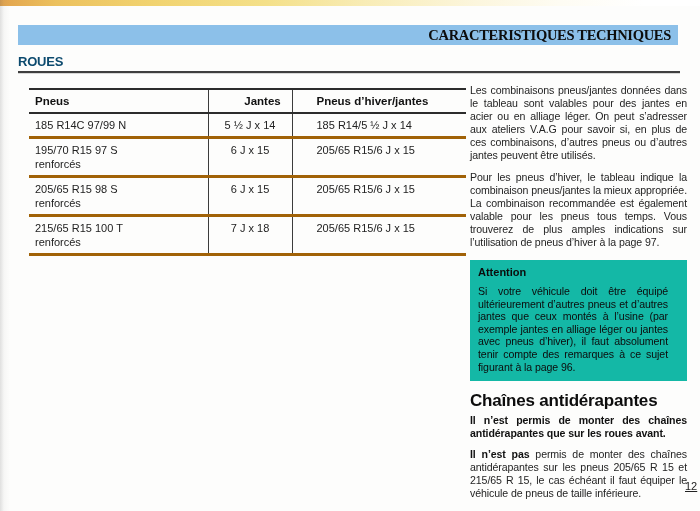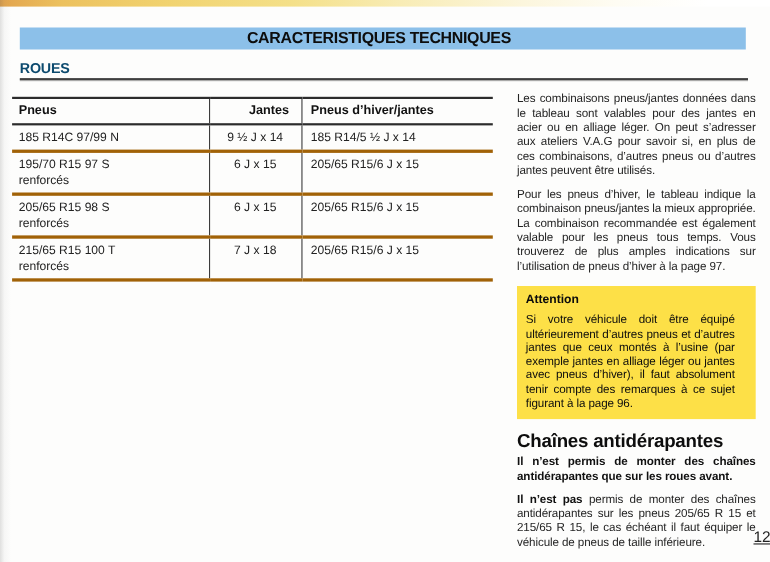--- a/index.html
+++ b/index.html
@@ -20,74 +20,75 @@
       #f8ecb5 52%, #fcf6dd 68%, #fefcf3 80%, #ffffff 92%);
   }
   .scan-edge-left {
     position: absolute; left: 0; top: 0; width: 10px; height: 511px;
     background: linear-gradient(90deg, rgba(90,90,90,0.18) 0, rgba(120,120,120,0.05) 4px, rgba(0,0,0,0) 10px);
   }
 
   .banner {
     position: absolute; left: 18px; top: 25px; width: 660px; height: 20px;
     background: #8cc0e9;
-    display: flex; align-items: center; justify-content: center;
+    display: flex; align-items: center; justify-content: flex-end;
     padding-right: 7px;
+    font-family: Liberation Serif, serif;
   }
   .banner-title {
     font-size: 14.5px; font-weight: bold; color: #0d0d0d;
     letter-spacing: -0.3px;
   }
 
   .section-title {
     position: absolute; left: 18px; top: 54px;
     font-size: 13px; font-weight: bold; color: #0c4a6e;
     letter-spacing: -0.2px;
   }
   .section-rule {
     position: absolute; left: 18px; top: 71px; width: 662px; height: 2px;
     background: #3f3f3f;
     box-shadow: 0 1px 0 rgba(0,0,0,0.15);
   }
 
   table.spec-table {
-    position: absolute; left: 11px; top: 88px; width: 437px;
+    position: absolute; left: 29px; top: 88px; width: 437px;
     border-collapse: collapse;
     font-size: 11px; line-height: 14px; color: #222;
   }
   .spec-table th, .spec-table td { border-bottom: 3px solid #a16207; }
   .spec-table thead th {
     border-top: 2px solid #2c2c2c;
     border-bottom: 2px solid #2c2c2c;
     font-size: 11.5px; font-weight: bold; color: #111;
     padding: 4px 0 4px 6px; text-align: left; height: 21px;
   }
   .spec-table th.c-jantes, .spec-table td.c-jantes {
     border-left: 1px solid #3c3c3c; border-right: 1px solid #3c3c3c;
     text-align: center;
     padding-left: 25px;
   }
   .spec-table td { padding: 4px 0 4px 6px; vertical-align: top; white-space: pre-line; }
   .spec-table td.c-jantes { padding-left: 0; padding-right: 0; }
-  .spec-table td.c-hiver, .spec-table th.c-hiver { padding-left: 8px; }
+  .spec-table td.c-hiver, .spec-table th.c-hiver { padding-left: 24px; }
   .spec-table tr.r1 td { height: 22px; }
   .spec-table tr.r2 td { height: 32px; }
   .col-pneus { width: 179px; }
   .col-jantes { width: 84px; }
   .col-hiver  { width: 174px; }
 
   .right-col {
     position: absolute; left: 470px; top: 84px; width: 217px;
     font-size: 10.6px; line-height: 13px; color: #242424;
   }
   .right-col p.body-para {
     text-align: justify; margin-bottom: 9px; letter-spacing: -0.1px;
   }
   .attention-box {
-    background: #fde047;
+    background: #14b8a6;
     margin: 11px 0 13px 0;
     padding: 6px 19px 8px 8px;
   }
   .attention-title {
     font-weight: bold; font-size: 11px; color: #0c0c0c; margin-bottom: 6px;
   }
   .attention-text {
     font-weight: normal; font-size: 10.6px; line-height: 12.6px;
     color: #0c0c0c; text-align: justify; letter-spacing: -0.1px;
   }
@@ -97,21 +98,21 @@
   }
   .chains-p1 {
     font-weight: bold; color: #111; text-align: justify;
     margin-bottom: 8px; letter-spacing: -0.1px;
   }
   .chains-p2 { text-align: justify; letter-spacing: -0.1px; }
   .chains-p2 .lead-bold { font-weight: bold; color: #111; }
 
   .page-number {
     position: absolute; left: 685px; top: 480px;
-    font-size: 14px; color: #222; text-decoration: underline;
+    font-size: 11px; color: #222; text-decoration: underline;
   }
 </style>
 </head>
 <body>
 
 <div class="scan-strip"></div>
 <div class="scan-edge-left"></div>
 
 <div class="banner">
   <span class="banner-title">CARACTERISTIQUES TECHNIQUES</span>
@@ -129,21 +130,21 @@
   <thead>
     <tr>
       <th class="c-pneus">Pneus</th>
       <th class="c-jantes">Jantes</th>
       <th class="c-hiver">Pneus d’hiver/jantes</th>
     </tr>
   </thead>
   <tbody>
     <tr class="r1">
       <td class="c-pneus">185 R14C 97/99 N</td>
-      <td class="c-jantes">9 ½ J x 14</td>
+      <td class="c-jantes">5 ½ J x 14</td>
       <td class="c-hiver">185 R14/5 ½ J x 14</td>
     </tr>
     <tr class="r2">
       <td class="c-pneus">195/70 R15 97 S
 renforcés</td>
       <td class="c-jantes">6 J x 15</td>
       <td class="c-hiver">205/65 R15/6 J x 15</td>
     </tr>
     <tr class="r2">
       <td class="c-pneus">205/65 R15 98 S

